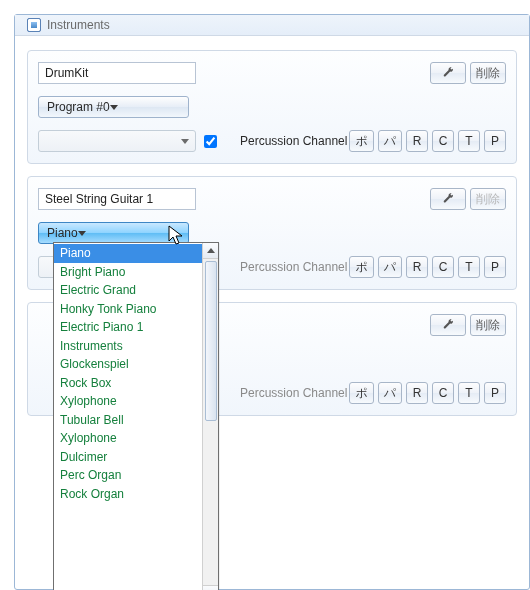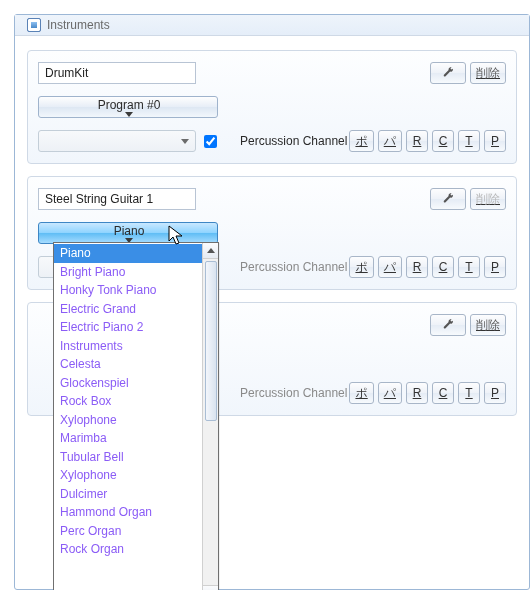--- a/index.html
+++ b/index.html
@@ -56,30 +56,29 @@
   .row { display:flex; align-items:center; height: 28px; }
   .text-input {
     width: 158px; height: 22px;
     border: 1px solid #b8c4d4;
     background: #fff;
     padding: 10px 6px;
     font-size: 12px;
     color: #222;
   }
   .combo {
-    display:inline-flex; align-items:center; justify-content:center;
-    width: 180px; height: 22px;
+    display:inline-flex; align-items:center; justify-content:flex-start;
+    width: 151px; height: 22px;
     border: 1px solid #9fb3cc;
     border-radius: 3px;
     background: linear-gradient(#fefefe, #e7eef7 49%, #dde7f3 51%, #f2f7fc);
     padding: 0 6px 0 8px;
     color: #2a2a2a;
     font-size: 12px;
     cursor: default;
-    flex-direction: column;
   }
   .combo.active {
     background: linear-gradient(#c9e8ff, #8fd4ff 49%, #5fbdf5 51%, #a6dcff);
     border-color: #3e86c4;
   }
   .combo .arrow {
     width: 0; height: 0;
     border-left: 4px solid transparent;
     border-right: 4px solid transparent;
     border-top: 5px solid #3a3a3a;
@@ -108,21 +107,20 @@
     height: 22px;
     min-width: 22px;
     border: 1px solid #a8b6c8;
     border-radius: 3px;
     background: linear-gradient(#fdfdfe, #eef2f8 49%, #e5ecf5 51%, #f7fafd);
     display:inline-flex; align-items:center; justify-content:center;
     padding: 0 5px;
     font-size: 12px;
     color: #333;
     cursor: default;
-    text-decoration: underline;
   }
   .btn.wide { width: 36px; }
   .btn .wrench {
     width: 14px; height: 14px; display:block;
   }
   .del-label { color: #5c5c5c; }
   .del-disabled { color: #b9b9b9; }
   .chk-wrap {
     display: inline-flex;
     align-items: center;
@@ -146,21 +144,21 @@
   .dropdown ul {
     list-style: none;
     flex:1;
     overflow: hidden;
     padding: 1px 0;
   }
   .dropdown li {
     padding: 1px 6px;
     font-size: 12px;
     line-height: 16.5px;
-    color: #8b5cf6;
+    color: #15803d;
     white-space: nowrap;
   }
   .dropdown li.sel {
     background: #3a8ee6;
     color: #fff;
   }
   .dd-scroll {
     width: 16px;
     border-left: 1px solid #d0d0d0;
     background: #f1f1f1;
@@ -351,33 +349,30 @@
         </div>
       </div>
     </div>
 
   </div>
 
   <div class="dropdown">
     <ul id="dd-list">
         <li class="sel">Piano</li>
         <li>Bright Piano</li>
+        <li>Electric Grand</li>
         <li>Honky Tonk Piano</li>
-        <li>Electric Grand</li>
-        <li>Electric Piano 2</li>
+        <li>Electric Piano 1</li>
         <li>Instruments</li>
-        <li>Celesta</li>
         <li>Glockenspiel</li>
         <li>Rock Box</li>
         <li>Xylophone</li>
-        <li>Marimba</li>
         <li>Tubular Bell</li>
         <li>Xylophone</li>
         <li>Dulcimer</li>
-        <li>Hammond Organ</li>
         <li>Perc Organ</li>
         <li>Rock Organ</li>
       </ul>
     <div class="dd-scroll">
       <div class="up">
           <span class="tri-up"></span>
         </div>
       <div class="thumb"></div>
       <div class="down"></div>
     </div>

